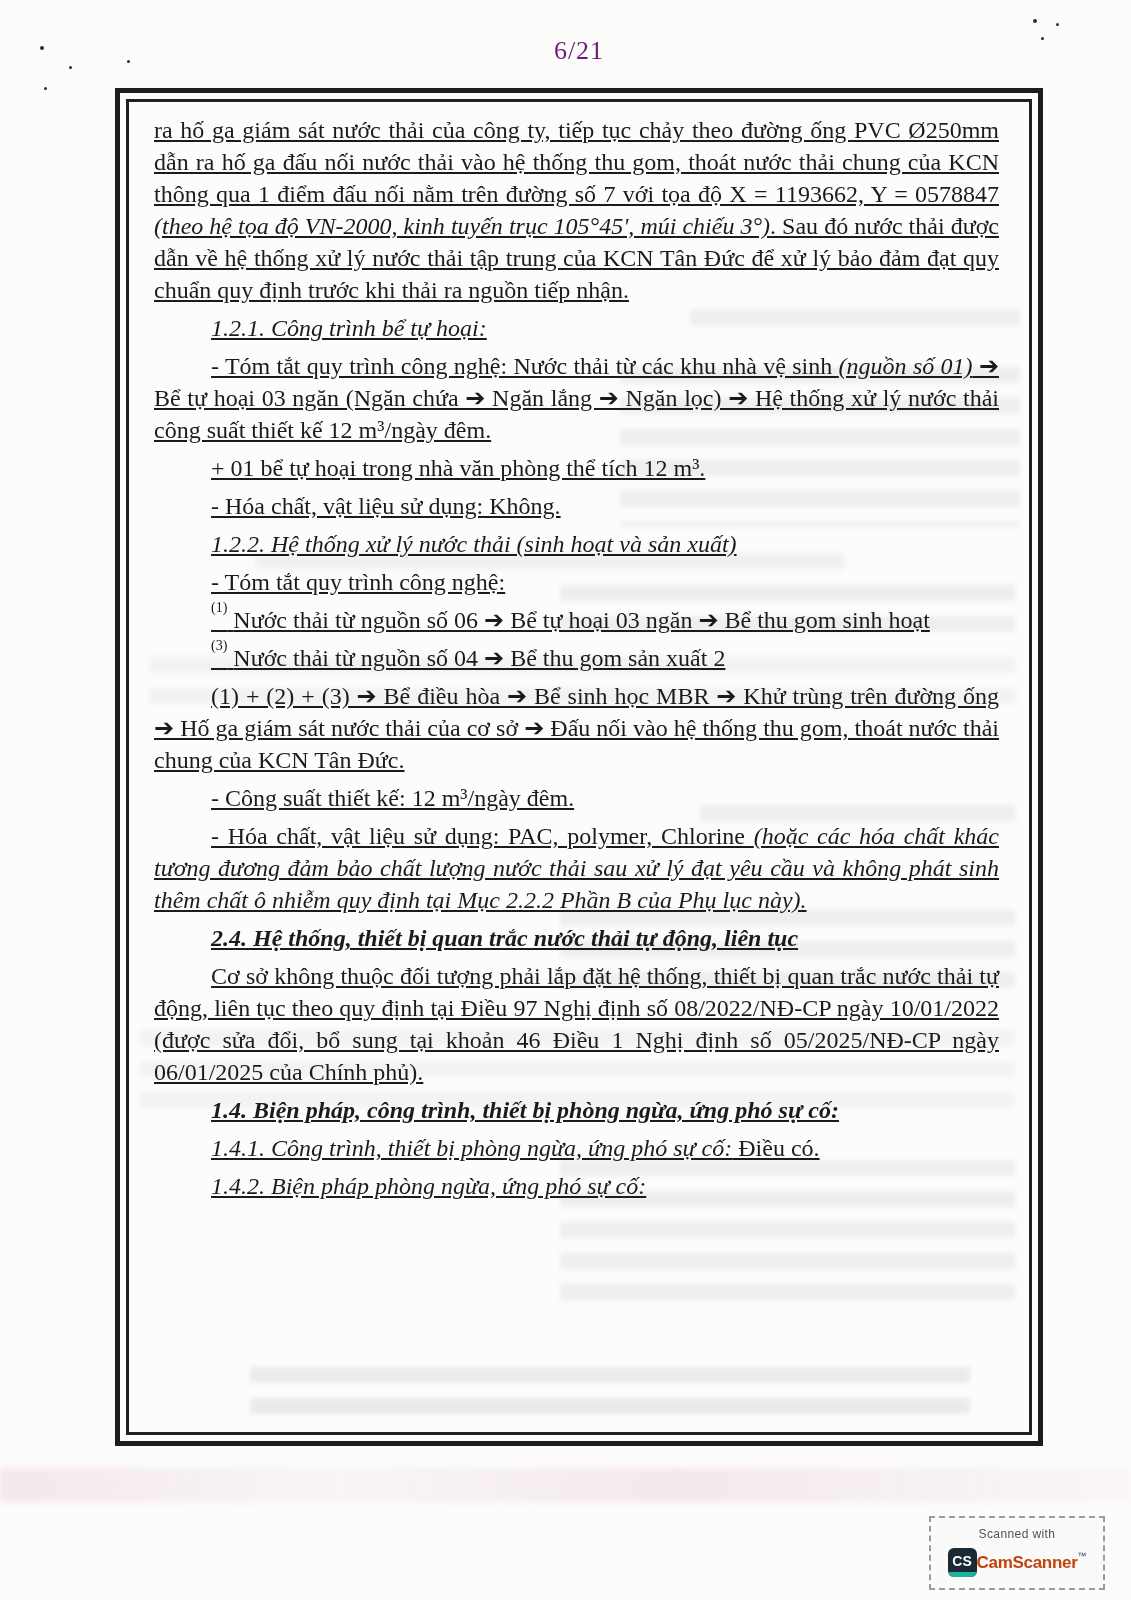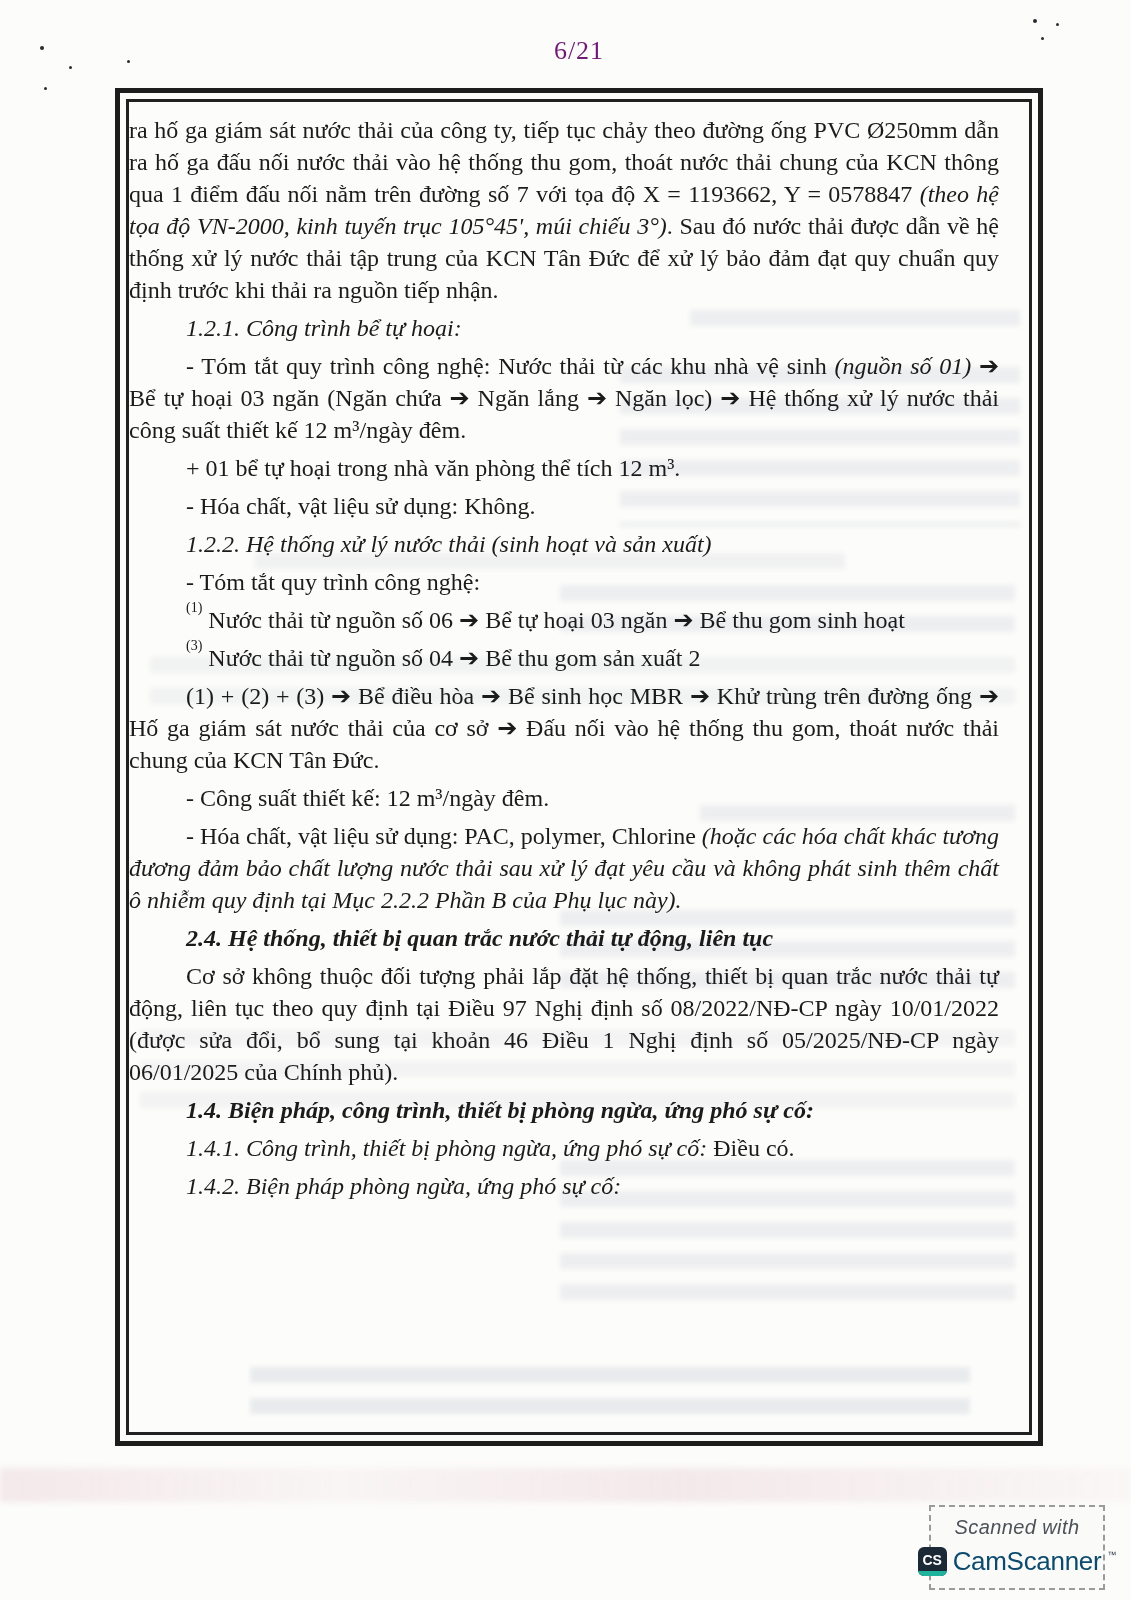--- a/index.html
+++ b/index.html
@@ -15,21 +15,21 @@
     text-align:center; font-size:26px; letter-spacing:1px; color:#701a75;
   }
   
   .frame {
     position:absolute; left:115px; top:88px; width:928px; height:1358px;
     box-sizing:border-box; border:5px solid #1d1d1d; padding:6px;
     z-index:2; background:transparent;
   }
   .inner {
     box-sizing:border-box; width:100%; height:100%;
-    border:3px solid #212121; padding:12px 30px 0 0; overflow:hidden;
+    border:3px solid #212121; padding:12px 30px 0 25px; overflow:hidden;text-decoration:underline;
   }
   .inner p {
     margin:0 0 6px; font-size:24px; line-height:32px;
     text-align:justify; text-indent:57px;
   }
   p.noindent { text-indent:0; }
   .h { font-style:italic; margin-top:4px !important; }
   .h.b { font-weight:bold; }
   .it { font-style:italic; }
   .rm { font-style:normal; }
@@ -48,33 +48,33 @@
     background:linear-gradient(90deg, rgba(226,192,202,.6), rgba(238,214,222,.35) 30%,
       rgba(223,188,198,.55) 60%, rgba(240,220,226,.3));
     filter:blur(3px); opacity:.55;
   }
   
   .badge {
     position:absolute; right:26px; bottom:10px; width:152px; z-index:4;
     padding:9px 10px 11px; border:2px dashed #9b9b9b; background:#fafaf8;
     text-align:center; font-family:"Liberation Sans", sans-serif;
   }
-  .badge .l1 { font-size:20px; color:#4c5258; letter-spacing:.4px;font-style:italic; }
-  .badge-row { display:flex; align-items:center; justify-content:center; gap:6px; margin-top:7px; }
+  .badge .l1 { font-size:12px; color:#4c5258; letter-spacing:.4px; }
+  .badge-row { display:flex; align-items:center; justify-content:center; gap:0; margin-top:7px; }
   .cs-icon {
     position:relative; width:29px; height:29px; border-radius:6px; overflow:hidden;
     background:#1b2836; flex:0 0 auto;
   }
   .cs-letters {
     position:absolute; top:1px; left:0; right:0; height:24px;
     display:flex; align-items:center; justify-content:center;
     color:#ffffff; font-weight:bold; font-size:14px; letter-spacing:0;
   }
   .cs-strip { position:absolute; left:0; right:0; bottom:0; height:5px; background:#1db39c; }
-  .brand { font-weight:400; font-size:26px; color:#0c4a6e; letter-spacing:-.3px; white-space:nowrap; }
+  .brand { font-weight:700; font-size:17px; color:#c2410c; letter-spacing:-.3px; white-space:nowrap; }
   .tm { font-size:9px; color:#2a3642; position:relative; top:-7px; }
 </style>
 </head>
 <body>
 
 <div class="canvas">
 
   <div class="bleed" style="left:690px; top:305px; width:330px; height:34px;"></div>
   <div class="bleed" style="left:620px; top:362px; width:400px; height:165px;"></div>
   <div class="bleed" style="left:255px; top:548px; width:590px; height:26px; opacity:.10;"></div>

